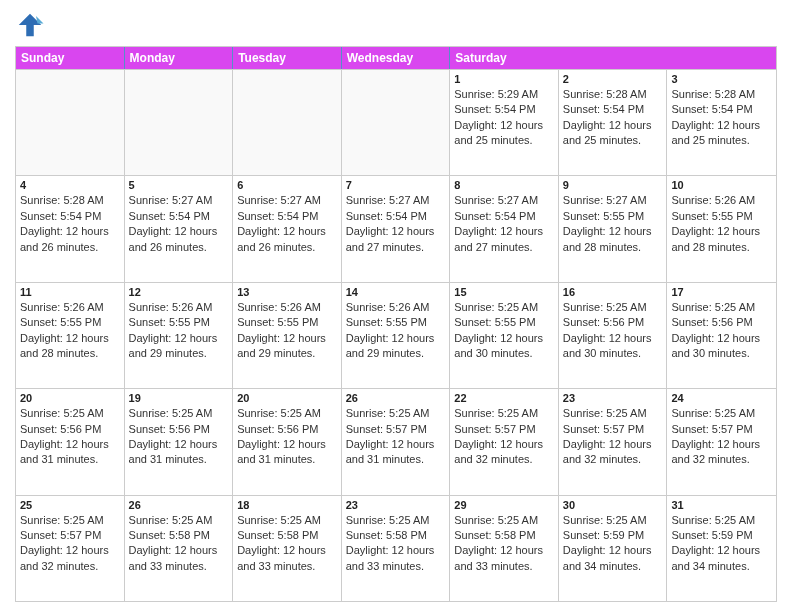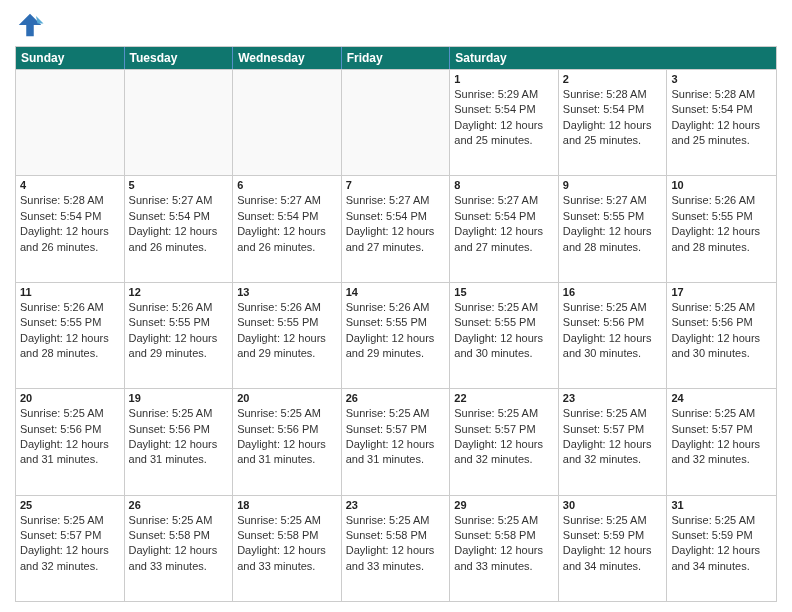--- a/index.html
+++ b/index.html
@@ -52,21 +52,21 @@
     }
     .calendar {
       flex: 1;
       display: flex;
       flex-direction: column;
       border: 1px solid #ccc;
     }
     .cal-header-row {
       display: grid;
       grid-template-columns: repeat(7, 1fr);
-      background: #0f766e;
+      background: #d946ef;
     }
     .cal-header-cell {
       color: #fff;
       font-size: 12px;
       font-weight: bold;
       padding: 4px 5px;
       text-align: left;
       border-right: 1px solid #5590c8;
     }
     .cal-header-cell:last-child { border-right: none; }
@@ -120,23 +120,23 @@
     </div>
     <div class="title-block">
       <div class="month-title"></div>
       <div class="location-title"></div>
     </div>
   </div>
 
   <div class="calendar">
     <div class="cal-header-row" id="cal-header">
         <div class="cal-header-cell">Sunday</div>
+        <div class="cal-header-cell">Monday</div>
         <div class="cal-header-cell">Tuesday</div>
         <div class="cal-header-cell">Wednesday</div>
-        <div class="cal-header-cell">Friday</div>
         <div class="cal-header-cell">Saturday</div>
       </div>
     <div class="cal-body" id="cal-body">
         <div class="cal-row">
           <div class="cal-cell empty"></div>
           <div class="cal-cell empty"></div>
           <div class="cal-cell empty"></div>
           <div class="cal-cell empty"></div>
           <div class="cal-cell">
             <div class="day-num">1</div>

